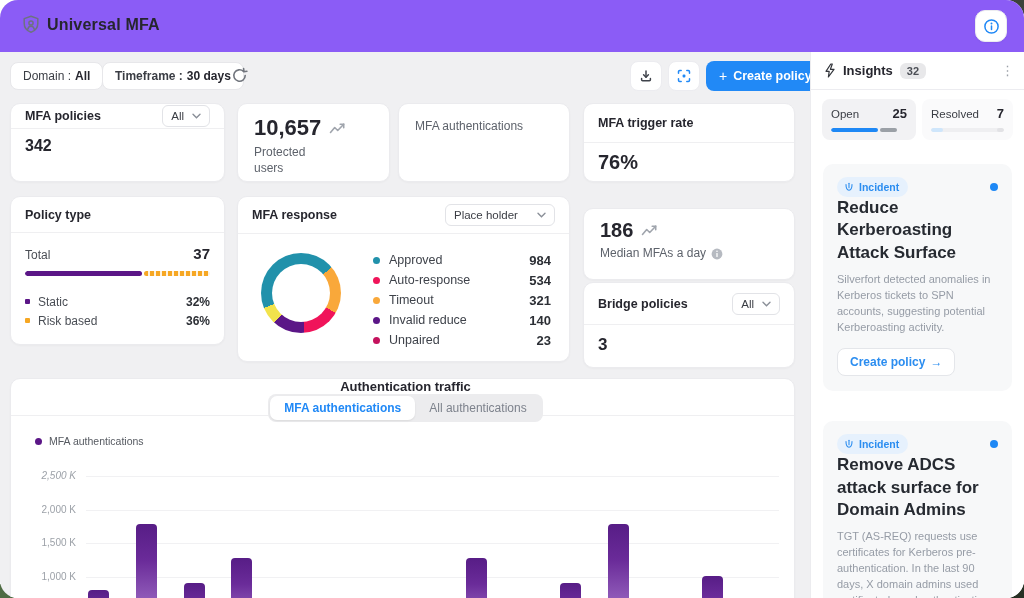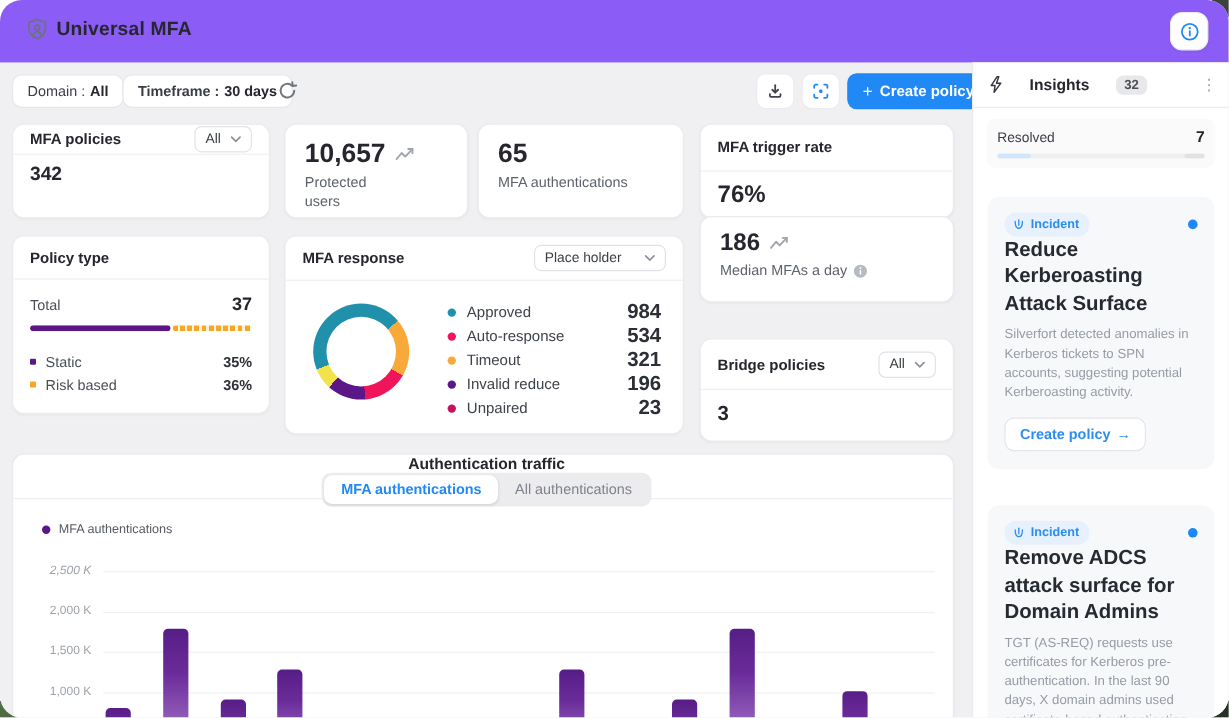--- a/index.html
+++ b/index.html
@@ -63,23 +63,23 @@
   .pt-row .sq { width:5px; height:5px; border-radius:1px; margin-right:8px; }
   .pt-row .pct { margin-left:auto; font-weight:700; color:#2c2f35; }
 
   #card-mfa-response { left:237px; top:196px; width:333px; height:166px; }
   #card-mfa-response .card-head { height:37px; }
   #donut { position:absolute; left:23px; top:56px; width:80px; height:80px; border-radius:50%; }
   #donut::after { content:""; position:absolute; inset:11px; background:#fff; border-radius:50%; }
   .mr-legend { position:absolute; left:135px; top:53px; right:18px; }
   .mr-row { display:flex; align-items:center; height:20px; font-size:12.5px; color:#3e424a; }
   .mr-row .dot { width:7px; height:7px; border-radius:50%; margin-right:9px; }
-  .mr-row .val { margin-left:auto; font-weight:600; color:#2c2f35; font-size:17px; }
-
-  #card-median { left:583px; top:180px; width:212px; height:72px; padding:10px 16px; }
+  .mr-row .val { margin-left:auto; font-weight:600; color:#2c2f35; font-size:13px; }
+
+  #card-median { left:583px; top:208px; width:212px; height:72px; padding:10px 16px; }
   #card-bridge { left:583px; top:282px; width:212px; height:86px; }
   #card-bridge .card-head { height:42px; }
   #card-bridge .big { font-size:17px; padding:10px 14px; }
 
   
   #card-traffic { left:10px; top:378px; width:785px; height:272px; }
   #card-traffic .card-head { height:37px; padding:0 10px 0 16px; border-bottom:1px solid #efeff1;flex-direction:column; }
   #card-traffic .card-title { font-size:13px; }
   .segmented { display:flex; background:#ececee; border-radius:8px; padding:2px; }
   .seg-tab { border:none; background:transparent; font-family:"Liberation Sans",sans-serif; font-size:12px; color:#7d828c; padding:5px 14px; border-radius:7px; cursor:pointer; white-space:nowrap; }
@@ -88,21 +88,21 @@
   .t-legend .dot { width:7px; height:7px; border-radius:50%; background:#5b1687; }
   .gridline { position:absolute; left:75px; right:15px; height:1px; background:#f1f1f3; }
   .g1{top:97px;} .g2{top:131px;} .g3{top:164px;} .g4{top:198px;}
   .ytick { position:absolute; left:0; width:65px; text-align:right; font-size:10px; color:#9ca1a8; }
   .y1{top:91px;font-style:italic;} .y2{top:125px;} .y3{top:158px;} .y4{top:192px;}
   #traffic-bars { position:absolute; inset:0; overflow:hidden; border-radius:10px; }
   .bar { position:absolute; border-radius:4px 4px 0 0; background:linear-gradient(180deg,#571d86 0%,#6a2b99 30%,#9663be 68%,#cfb3e6 100%); }
 
   
   #sidebar { position:absolute; left:810px; top:52px; width:214px; height:546px; background:#fff; border-left:1px solid #ececef; }
-  #sb-head { height:38px; display:flex; align-items:center; padding:0 10px 0 13px; border-bottom:1px solid #ececf0; gap:22px; }
+  #sb-head { height:38px; display:flex; align-items:center; padding:0 10px 0 13px; border-bottom:1px solid #ececf0; gap:7px; }
   #sb-title { font-size:13px; font-weight:700; color:#26262e; }
   #sb-badge { background:#e8e8ea; color:#4c4f56; font-size:11px; font-weight:600; border-radius:6px; padding:2px 7px; }
   #sb-kebab { margin-left:auto; color:#9ba0a8; font-size:13px; letter-spacing:0; cursor:pointer; line-height:1; }
   #sb-tabs { display:flex; gap:6px; padding:9px 11px 8px 11px; }
   .sb-tab { border-radius:8px; padding:7px 9px 8px; cursor:pointer; }
   #tab-open { width:94px; background:#f2f2f4; }
   #tab-resolved { flex:1; background:#fafafb; }
   .sb-tab .row { display:flex; justify-content:space-between; align-items:baseline; font-size:11.5px; color:#3a3d44; }
   .sb-tab .row b { font-size:13px; color:#26262e; }
   .track { display:flex; height:4px; border-radius:2px; margin-top:7px; overflow:hidden; background:transparent; }
@@ -203,23 +203,20 @@
       <span class="big">10,657</span>
       <svg width="17" height="13" viewBox="0 0 17 13" fill="none" stroke="#a0a5ad" stroke-width="1.6" stroke-linecap="round" stroke-linejoin="round">
         <path d="M1.5 10.5l4.2-5 3 3 6-6.3"></path>
           <path d="M11.2 2.2h3.5v3.5"></path>
       </svg>
     </div>
     <div class="sub" style="width:80px">Protected users</div>
   </div>
 
   <div class="card" id="card-auth">
-    <div class="metric-top">
-        <span class="big">65</span>
-      </div>
     <div class="sub" style="width:110px">MFA authentications</div>
   </div>
 
   <div class="card" id="card-trigger">
     <div class="card-head">
         <span class="card-title">MFA trigger rate</span>
       </div>
     <div class="big">76%</div>
   </div>
 
@@ -233,21 +230,21 @@
         <b>37</b>
       </div>
       <div class="pt-bar">
         <span class="seg" style="width: 64%; background-color: rgb(91, 22, 135);"></span>
         <span class="seg dashed" style="width: 36%; background-color: rgb(246, 167, 35);"></span>
       </div>
       <div class="pt-legend">
         <div class="pt-row">
           <span class="sq" style="background-color: rgb(91, 22, 135);"></span>
           <span>Static</span>
-          <span class="pct">35%</span>
+          <span class="pct">32%</span>
         </div>
         <div class="pt-row">
           <span class="sq" style="background-color: rgb(246, 167, 35);"></span>
           <span>Risk based</span>
           <span class="pct">36%</span>
         </div>
       </div>
     </div>
   </div>
 
@@ -274,21 +271,21 @@
         <span class="val">534</span>
       </div>
       <div class="mr-row">
         <span class="dot" style="background-color: rgb(249, 168, 58);"></span>
         <span>Timeout</span>
         <span class="val">321</span>
       </div>
       <div class="mr-row">
         <span class="dot" style="background-color: rgb(91, 22, 135);"></span>
         <span>Invalid reduce</span>
-        <span class="val">196</span>
+        <span class="val">140</span>
       </div>
       <div class="mr-row">
         <span class="dot" style="background-color: rgb(196, 18, 93);"></span>
         <span>Unpaired</span>
         <span class="val">23</span>
       </div>
     </div>
   </div>
 
   <div class="card" id="card-median">
@@ -357,20 +354,30 @@
   <div id="sidebar">
     <div id="sb-head">
       <svg width="12" height="15" viewBox="0 0 12 15" fill="none" stroke="#33363c" stroke-width="1.2" stroke-linejoin="round">
         <path d="M6.8 1L2 8.3h3.2L4.4 14 10 6.3H6.4L8.3 1z"></path>
       </svg>
       <span id="sb-title">Insights</span>
       <span id="sb-badge">32</span>
       <span id="sb-kebab">⋮</span>
     </div>
     <div id="sb-tabs">
+      <div class="sb-tab" id="tab-open">
+        <div class="row">
+          <span>Open</span>
+          <b>25</b>
+        </div>
+        <div class="track" id="open-track">
+          <span class="p p1" style="width: 62%;"></span>
+          <span class="p p2" style="width: 22%;"></span>
+        </div>
+      </div>
       <div class="sb-tab" id="tab-resolved">
         <div class="row">
           <span>Resolved</span>
           <b>7</b>
         </div>
         <div class="track" id="resolved-track">
           <span class="p p1" style="width: 16%;"></span>
           <span class="p p3" style="width: 10%;"></span>
         </div>
       </div>

